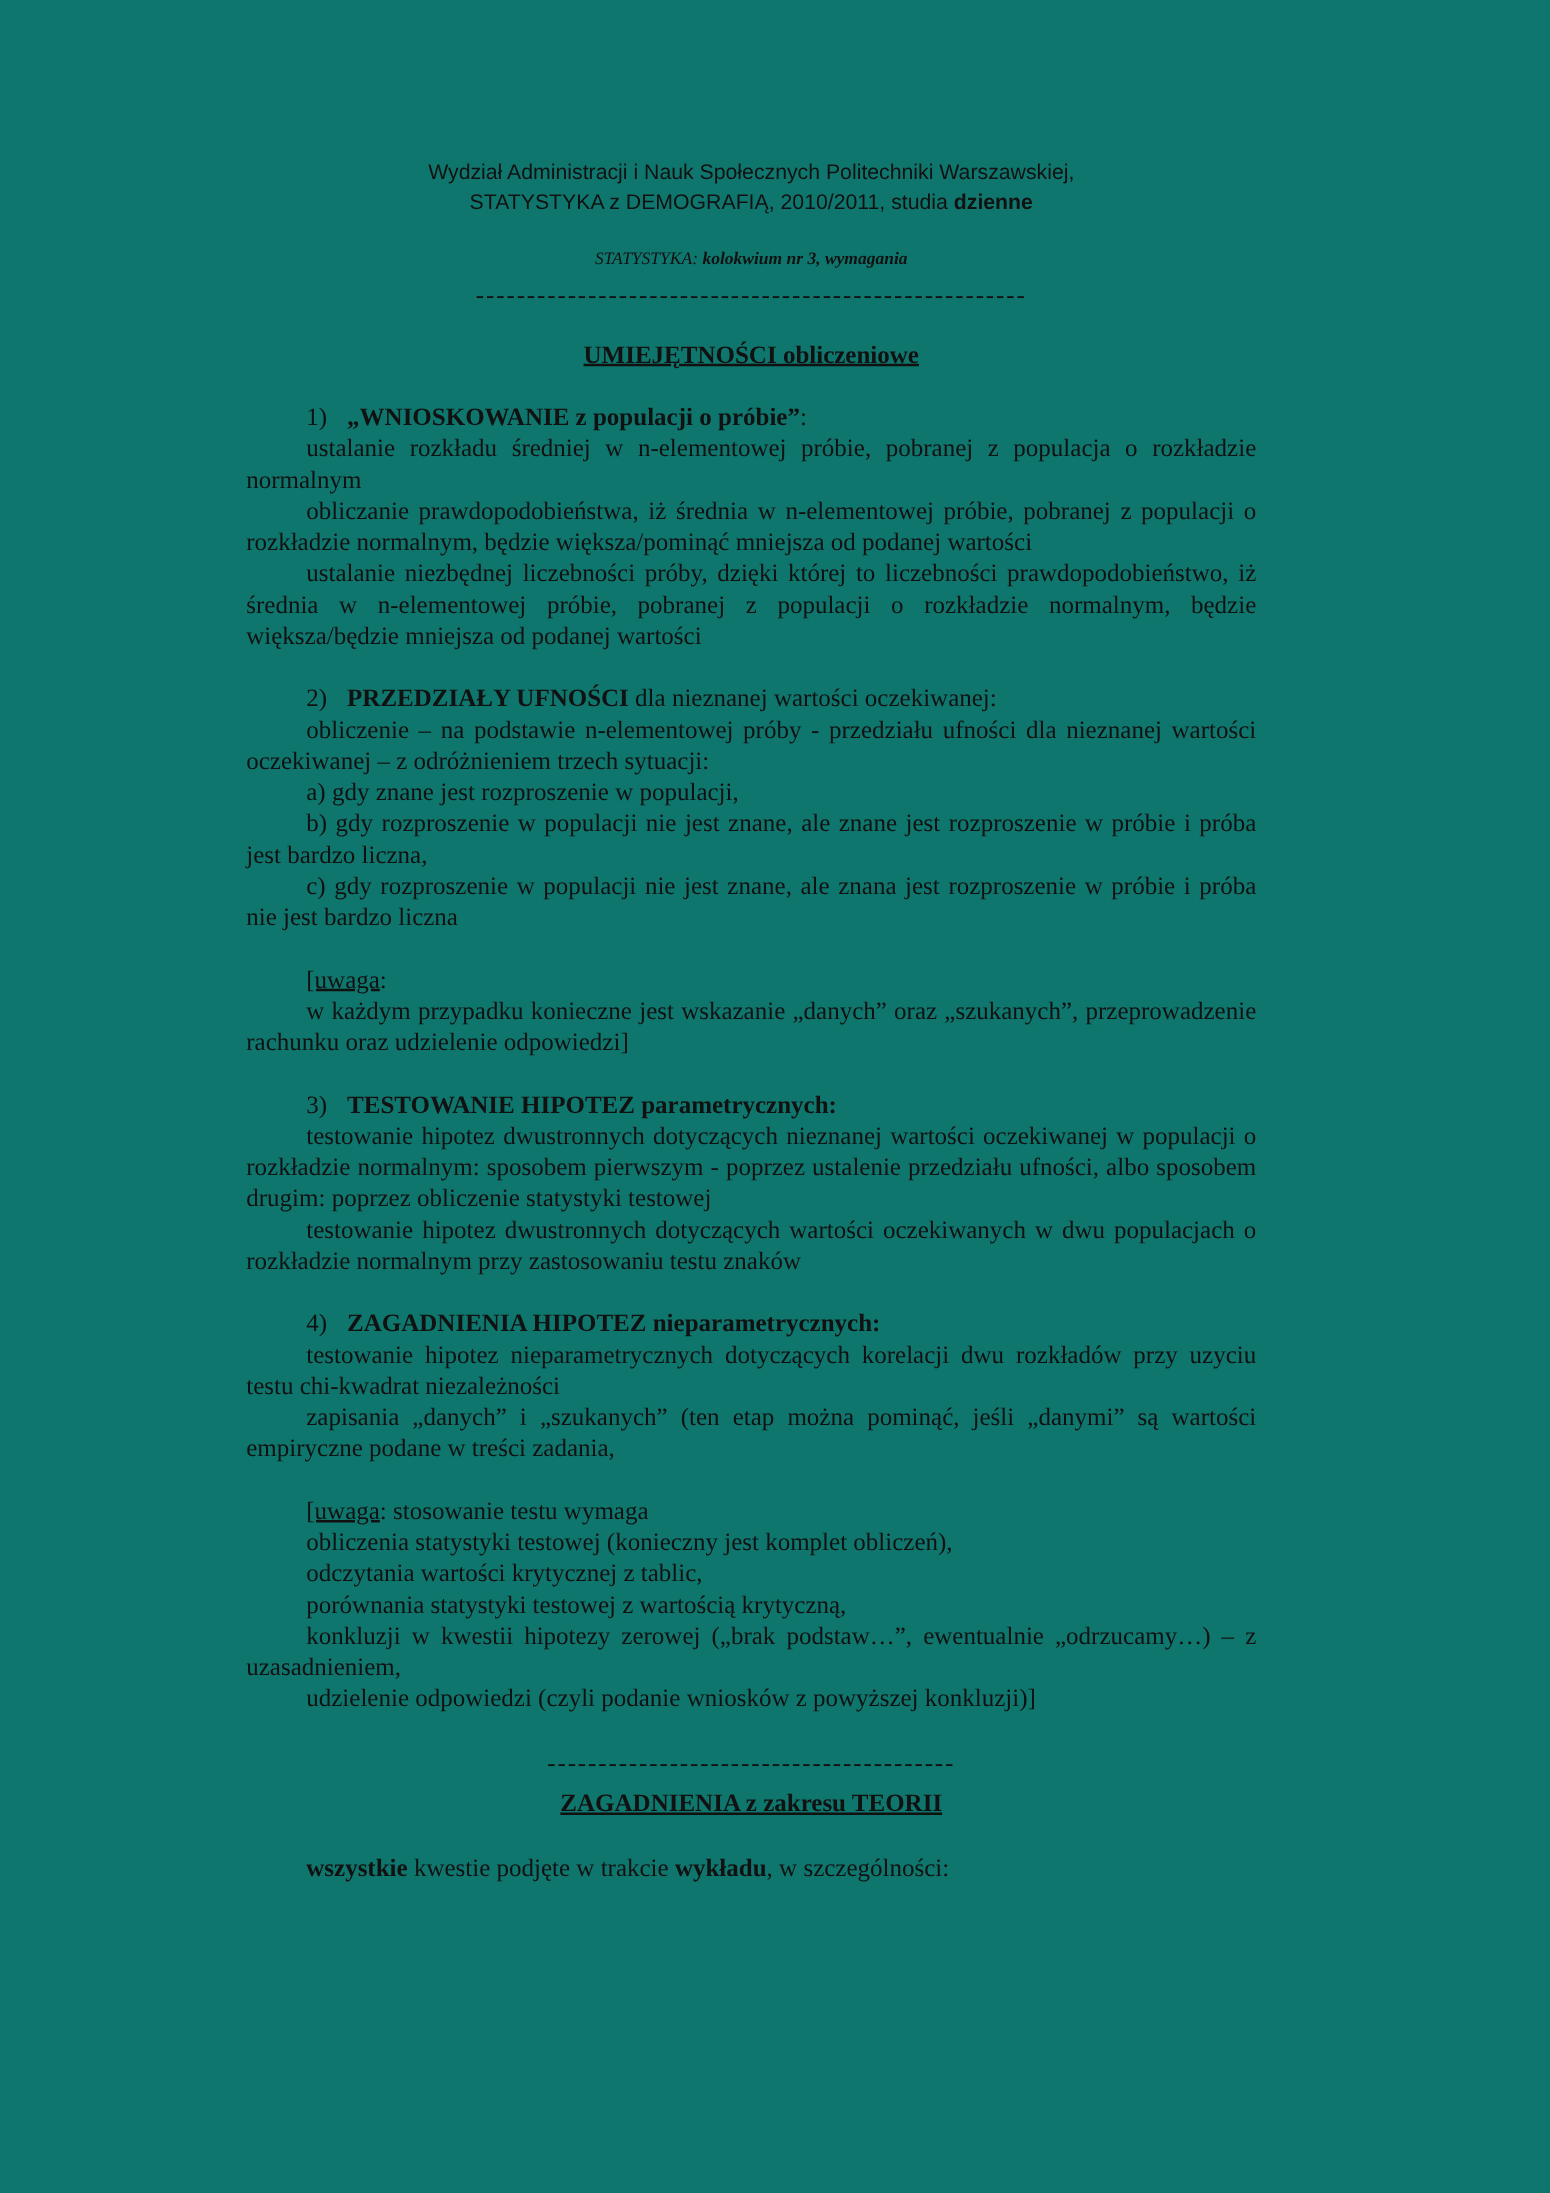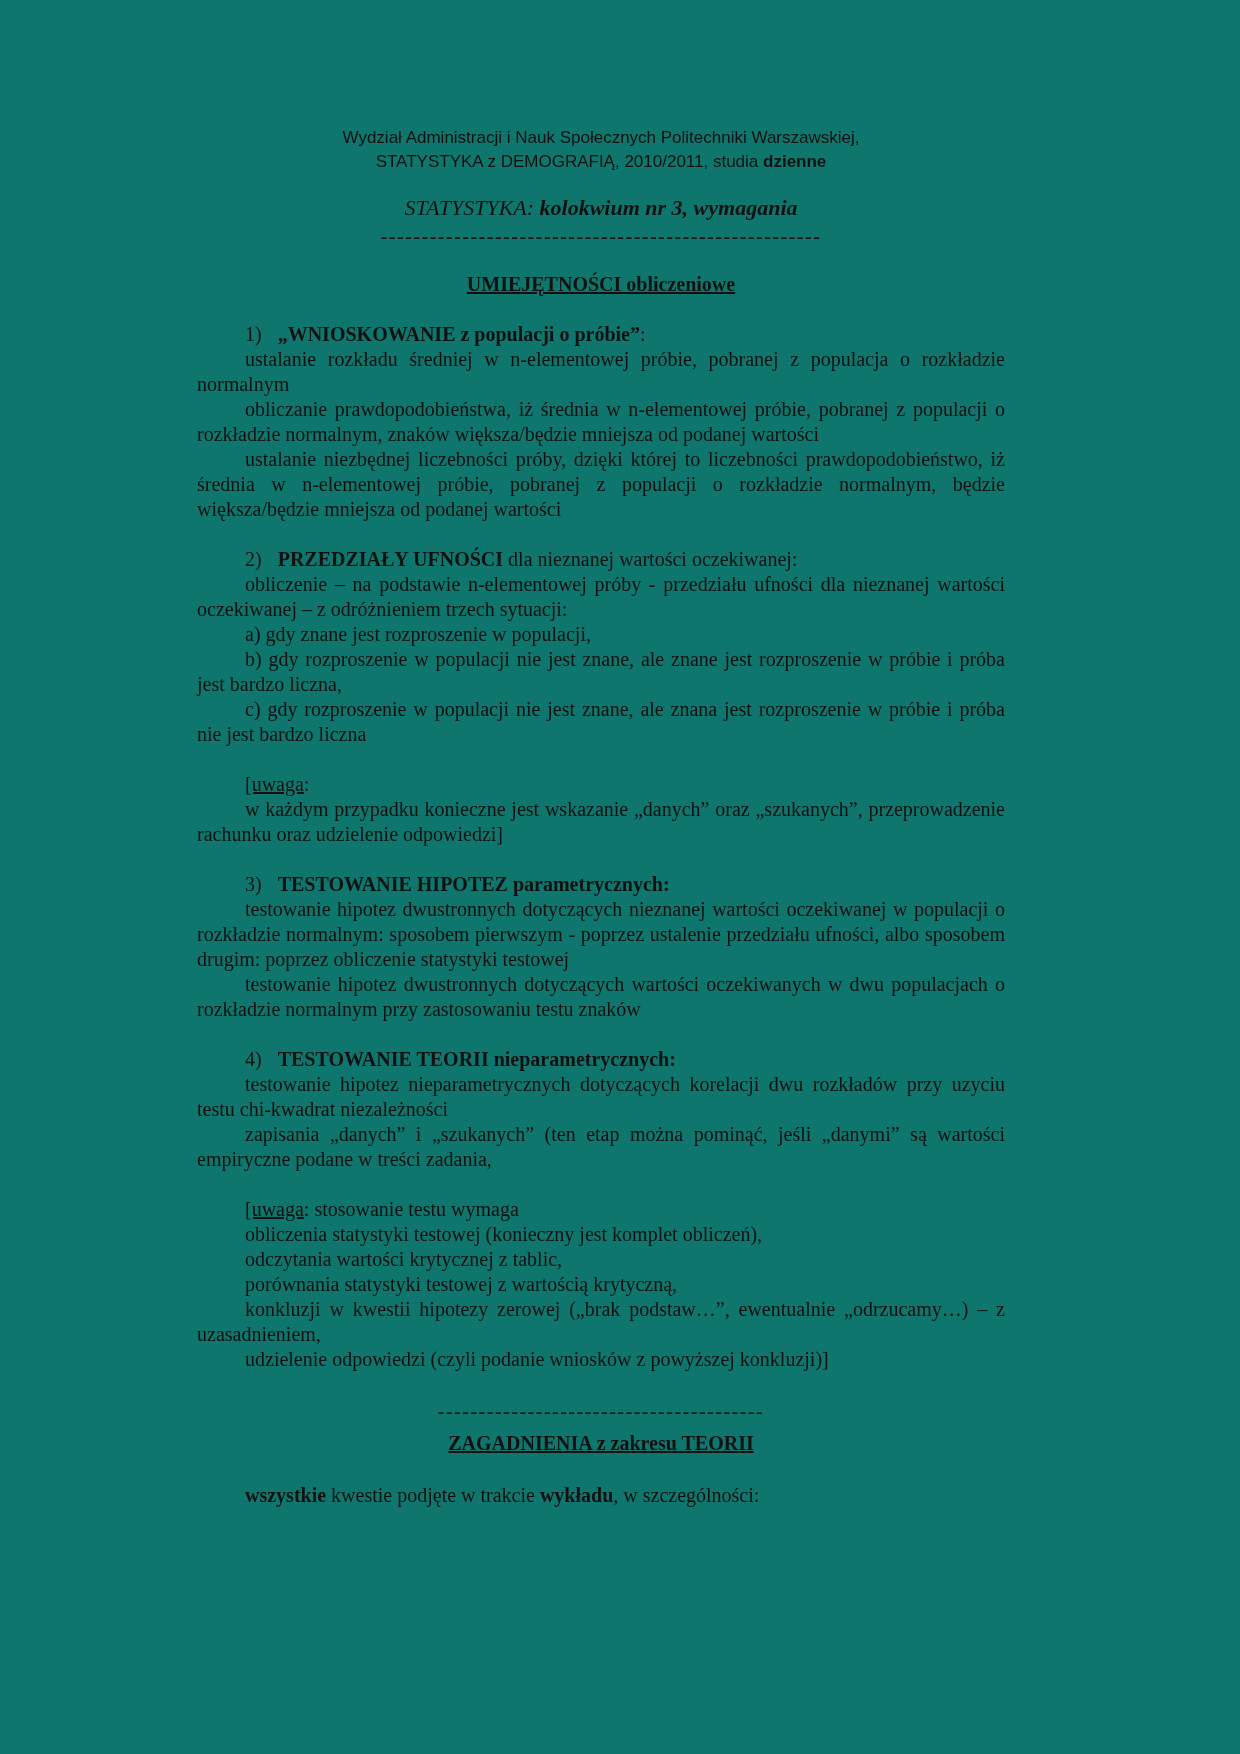--- a/index.html
+++ b/index.html
@@ -9,21 +9,21 @@
     font-family:"Liberation Serif","DejaVu Serif",serif;
     font-size:20px;line-height:25px;
     box-sizing:border-box;
     padding:126px 235px 0 197px;
   }
   .hdr{
     font-family:"Liberation Sans","DejaVu Sans",sans-serif;
     font-size:17px;line-height:24px;text-align:center;
   }
   .doc-title{
-    text-align:center;font-style:italic;font-size:22px;line-height:28px;
+    text-align:center;font-style:italic;font-size:14px;line-height:28px;
     margin-top:20px;
   }
   .doc-title .b{font-weight:bold;}
   .dash-line{
     text-align:center;letter-spacing:1.5px;line-height:24px;margin-top:2px;
     white-space:nowrap;overflow:hidden;
   }
   .center-heading{
     text-align:center;font-weight:bold;margin-top:24px;line-height:25px;
   }
@@ -50,37 +50,37 @@
   </div>
 
   <div class="doc-title"><span>STATYSTYKA: </span><span class="b">kolokwium nr 3, wymagania</span></div>
 
   <div class="dash-line">------------------------------------------------------</div>
 
   <div class="center-heading"><span class="u">UMIEJĘTNOŚCI obliczeniowe</span></div>
 
   <p class="para sec-head"><span class="num">1)</span><span class="b">„WNIOSKOWANIE z populacji o próbie”</span><span>:</span></p>
   <p class="para">ustalanie rozkładu średniej w n-elementowej próbie, pobranej z populacja o rozkładzie normalnym</p>
-  <p class="para">obliczanie prawdopodobieństwa, iż średnia w n-elementowej próbie, pobranej z populacji o rozkładzie normalnym, znaków większa/będzie mniejsza od podanej wartości</p>
+  <p class="para">obliczanie prawdopodobieństwa, iż średnia w n-elementowej próbie, pobranej z populacji o rozkładzie normalnym, będzie większa/pominąć mniejsza od podanej wartości</p>
   <p class="para">ustalanie niezbędnej liczebności próby, dzięki której to liczebności prawdopodobieństwo, iż średnia w n-elementowej próbie, pobranej z populacji o rozkładzie normalnym, będzie większa/będzie mniejsza od podanej wartości</p>
 
   <p class="para sec-head"><span class="num">2)</span><span class="b">PRZEDZIAŁY UFNOŚCI</span><span> dla nieznanej wartości oczekiwanej:</span></p>
   <p class="para">obliczenie – na podstawie n-elementowej próby - przedziału ufności dla nieznanej wartości oczekiwanej – z odróżnieniem trzech sytuacji:</p>
   <p class="para">a) gdy znane jest rozproszenie w populacji,</p>
   <p class="para">b) gdy rozproszenie w populacji nie jest znane, ale znane jest rozproszenie w próbie i próba jest bardzo liczna,</p>
   <p class="para">c) gdy rozproszenie w populacji nie jest znane, ale znana jest rozproszenie w próbie i próba nie jest bardzo liczna</p>
 
   <p class="para sec-head"><span class="u">[uwaga</span><span>:</span></p>
   <p class="para">w każdym przypadku konieczne jest wskazanie „danych” oraz „szukanych”, przeprowadzenie rachunku oraz udzielenie odpowiedzi]</p>
 
   <p class="para sec-head"><span class="num">3)</span><span class="b">TESTOWANIE HIPOTEZ parametrycznych:</span></p>
   <p class="para">testowanie hipotez dwustronnych dotyczących nieznanej wartości oczekiwanej w populacji o rozkładzie normalnym: sposobem pierwszym - poprzez ustalenie przedziału ufności, albo sposobem drugim: poprzez obliczenie statystyki testowej</p>
   <p class="para">testowanie hipotez dwustronnych dotyczących wartości oczekiwanych w dwu populacjach o rozkładzie normalnym przy zastosowaniu testu znaków</p>
 
-  <p class="para sec-head"><span class="num">4)</span><span class="b">TESTOWANIE TEORII nieparametrycznych:</span></p>
+  <p class="para sec-head"><span class="num">4)</span><span class="b">ZAGADNIENIA HIPOTEZ nieparametrycznych:</span></p>
   <p class="para">testowanie hipotez nieparametrycznych dotyczących korelacji dwu rozkładów przy uzyciu testu chi-kwadrat niezależności</p>
 
   <p class="para">zapisania „danych” i „szukanych” (ten etap można pominąć, jeśli „danymi” są wartości empiryczne podane w treści zadania,</p>
   <p class="para sec-head"><span class="u">[uwaga</span><span>: stosowanie testu wymaga</span></p>
   <p class="para">obliczenia statystyki testowej (konieczny jest komplet obliczeń),</p>
   <p class="para">odczytania wartości krytycznej z tablic,</p>
   <p class="para">porównania statystyki testowej z wartością krytyczną,</p>
   <p class="para">konkluzji w kwestii hipotezy zerowej („brak podstaw…”, ewentualnie „odrzucamy…) – z uzasadnieniem,</p>
   <p class="para">udzielenie odpowiedzi (czyli podanie wniosków z powyższej konkluzji)]</p>
 

